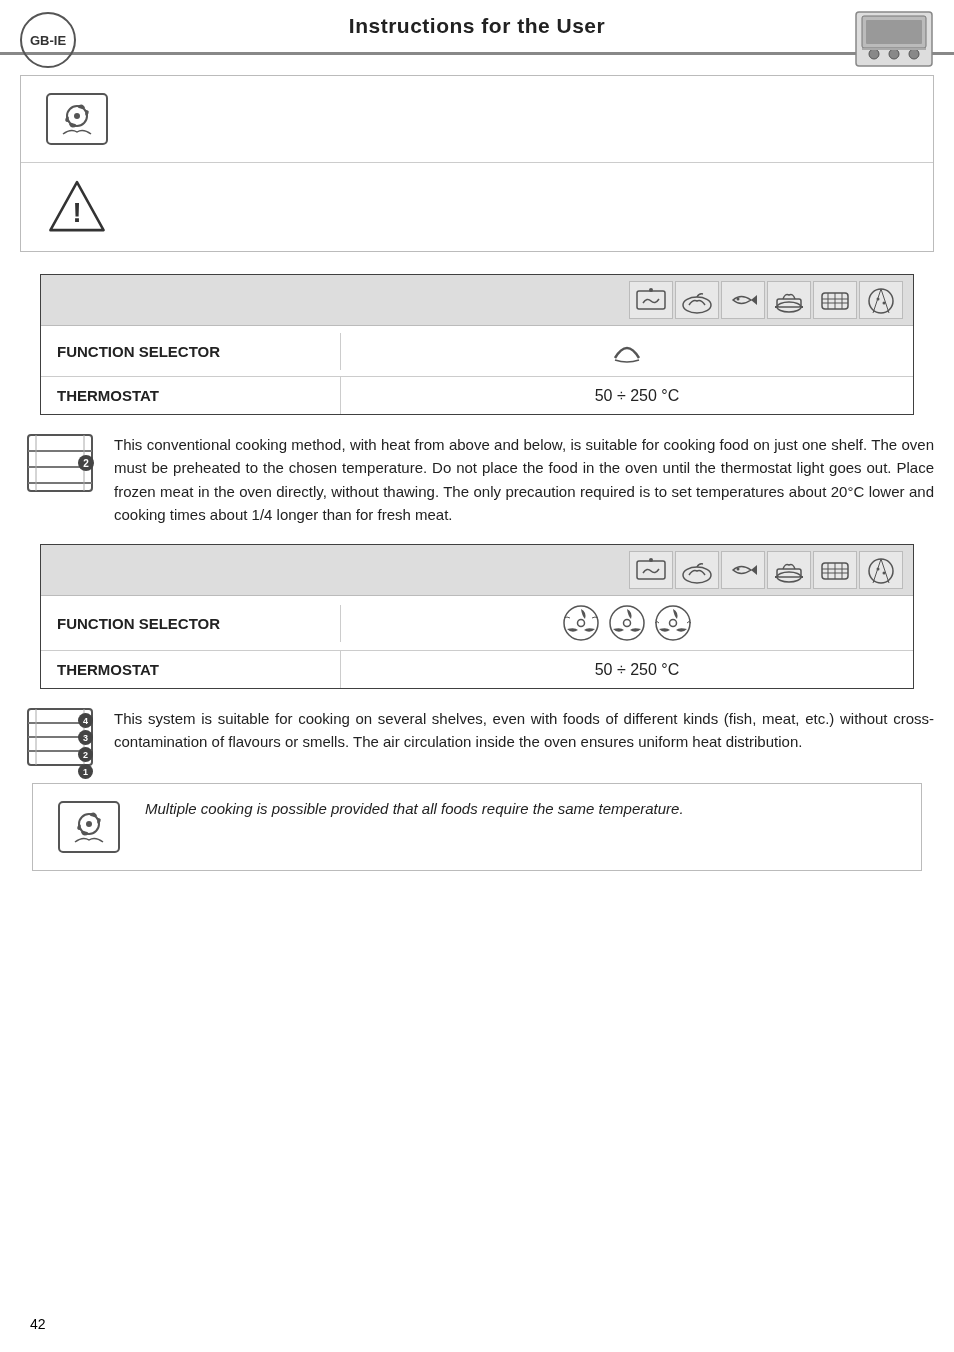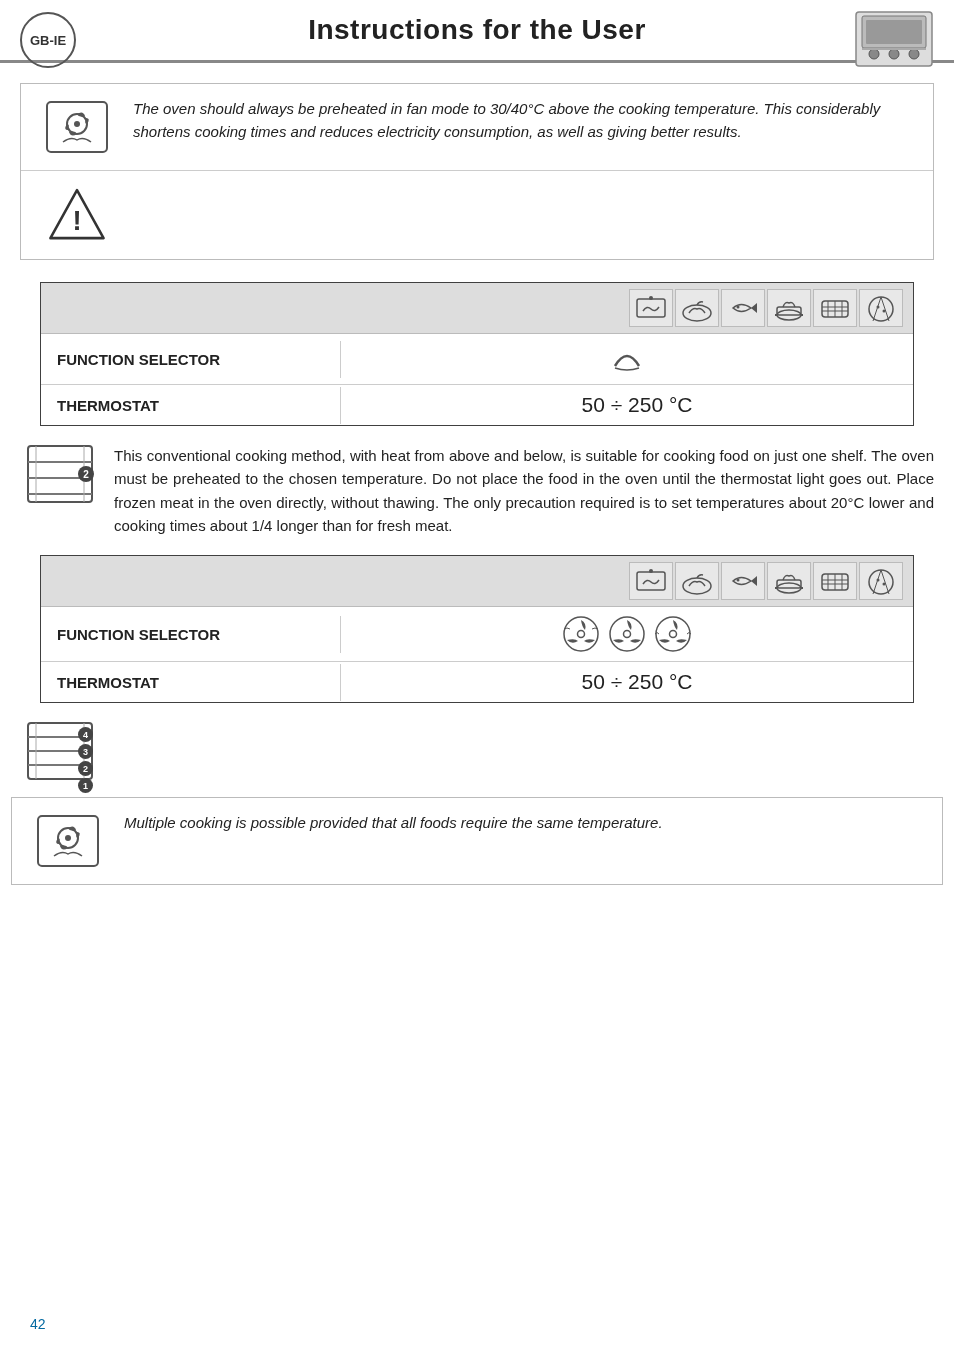--- a/index.html
+++ b/index.html
@@ -31,21 +31,21 @@
       width: 56px;
       height: 56px;
       display: flex;
       align-items: center;
       justify-content: center;
       font-size: 13px;
       font-weight: bold;
       color: #333;
     }
     .header-title {
-      font-size: 28px;
+      font-size: 21px;
       font-weight: bold;
       color: #222;
       letter-spacing: 0.5px;
     }
     .header-icon {
       position: absolute;
       right: 20px;
       top: 10px;
       width: 80px;
       height: 60px;
@@ -119,21 +119,21 @@
     }
     .oven-value {
       flex: 1;
       display: flex;
       align-items: center;
       justify-content: center;
       padding: 8px;
       font-size: 16px;
     }
     .oven-temp {
-      font-size: 21px;
+      font-size: 16px;
       font-weight: normal;
       text-align: center;
     }
 
     
     .desc-row {
       display: flex;
       align-items: flex-start;
       margin: 10px 20px 14px 20px;
       gap: 14px;
@@ -152,21 +152,21 @@
       flex: 1;
       text-align: justify;
     }
 
     
     .page-num {
       position: absolute;
       bottom: 20px;
       left: 30px;
       font-size: 14px;
-      color: #0369a1;
+      color: #000000;
     }
 
     
     svg { display: block; }
 
     
     .shelf-svg { width: 72px; height: 62px; }
 
     
     .fan-icons {
@@ -213,21 +213,20 @@
 
         <path d="M34 16 Q40 12 42 18 Q36 20 34 16Z" fill="#555"></path>
         <path d="M44 26 Q48 20 43 20 Q41 26 44 26Z" fill="#555"></path>
         <path d="M34 36 Q28 40 26 34 Q32 32 34 36Z" fill="#555"></path>
         <path d="M24 26 Q20 32 25 32 Q27 26 24 26Z" fill="#555"></path>
         <circle cx="34" cy="26" r="3" fill="#555"></circle>
 
         <path d="M20 44 Q28 38 34 42 Q40 38 48 44" fill="none" stroke="#555" stroke-width="1.5"></path>
       </svg>
     </div>
-    <div class="notice-text">The oven should always be preheated in fan mode to 30/40°C above the cooking temperature. This considerably shortens cooking times and reduces electricity consumption, as well as giving better results.</div>
   </div>
 
   <div class="notice-row">
     <div class="notice-icon">
       <svg class="warning-triangle" viewBox="0 0 70 70">
         <polygon points="35,6 66,62 4,62" fill="none" stroke="#333" stroke-width="3" stroke-linejoin="round"></polygon>
         <text x="35" y="52" text-anchor="middle" font-size="32" font-weight="bold" fill="#333">!</text>
       </svg>
     </div>
   </div>
@@ -436,23 +435,24 @@
       <line x1="60" y1="2" x2="60" y2="58" stroke="#aaa" stroke-width="1"></line>
     </svg>
 
     <div style="position:absolute; left:58px; top:6px; display:flex; flex-direction:column; gap:2px;">
       <div style="width:15px;height:15px;border-radius:50%;background:#444;color:white;display:flex;align-items:center;justify-content:center;font-size:9px;font-weight:bold;">4</div>
       <div style="width:15px;height:15px;border-radius:50%;background:#444;color:white;display:flex;align-items:center;justify-content:center;font-size:9px;font-weight:bold;">3</div>
       <div style="width:15px;height:15px;border-radius:50%;background:#444;color:white;display:flex;align-items:center;justify-content:center;font-size:9px;font-weight:bold;">2</div>
       <div style="width:15px;height:15px;border-radius:50%;background:#444;color:white;display:flex;align-items:center;justify-content:center;font-size:9px;font-weight:bold;">1</div>
     </div>
   </div>
-</div>
-
-<div class="notice-area" style="margin: 10px 11px;">
+  <div class="desc-text">This system is suitable for cooking on several shelves, even with foods of different kinds (fish, meat, etc.) without cross-contamination of flavours or smells. The air circulation inside the oven ensures uniform heat distribution.</div>
+</div>
+
+<div class="notice-area" style="margin: 10px 32px;">
   <div class="notice-row">
     <div class="notice-icon">
       <svg width="68" height="58" viewBox="0 0 68 58">
         <rect x="4" y="4" width="60" height="50" rx="4" fill="none" stroke="#555" stroke-width="2"></rect>
         <ellipse cx="34" cy="26" rx="10" ry="10" fill="none" stroke="#555" stroke-width="2"></ellipse>
         <path d="M34 16 Q40 12 42 18 Q36 20 34 16Z" fill="#555"></path>
         <path d="M44 26 Q48 20 43 20 Q41 26 44 26Z" fill="#555"></path>
         <path d="M34 36 Q28 40 26 34 Q32 32 34 36Z" fill="#555"></path>
         <path d="M24 26 Q20 32 25 32 Q27 26 24 26Z" fill="#555"></path>
         <circle cx="34" cy="26" r="3" fill="#555"></circle>

